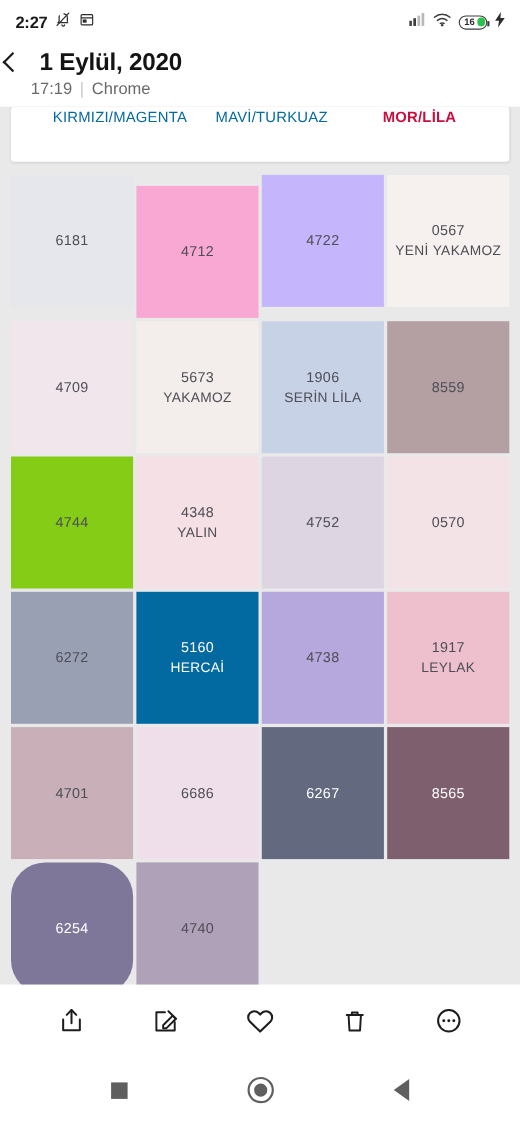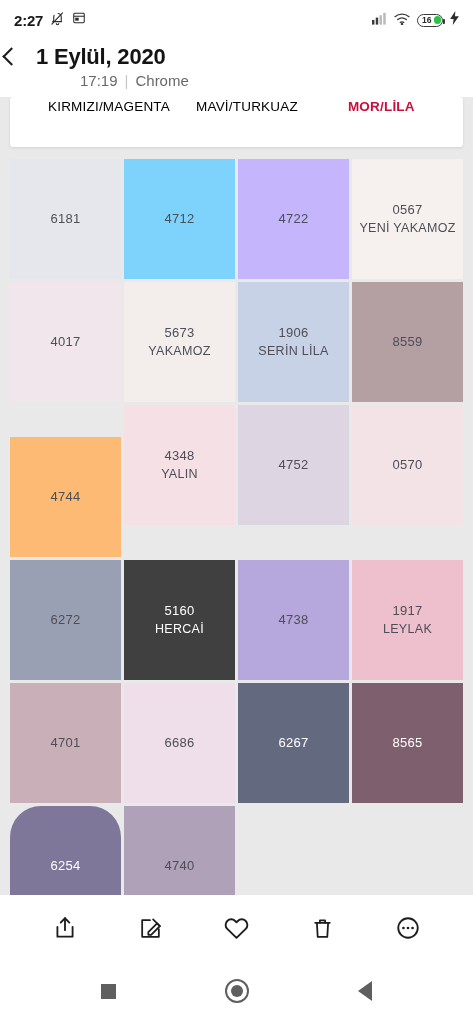--- a/index.html
+++ b/index.html
@@ -110,21 +110,21 @@
     border-bottom: 2.4px solid #1b1b1b;
     transform: rotate(45deg);
   }
   .dh-title {
     font-size: 22px;
     font-weight: bold;
     color: #141414;
     letter-spacing: -0.2px;
   }
   .dh-sub {
-    padding-left: 80px;
+    padding-left: 28px;
     margin-top: 2px;
     font-size: 15px;
     color: #68696c;
     display: flex;
     align-items: center;
     gap: 7px;
   }
   .dh-sep {
     color: #c5c6c8;
   }
@@ -146,21 +146,21 @@
     overflow: hidden;
   }
   .tab-row {
     display: flex;
     align-items: flex-start;
     padding-top: 0px;
     height: 26px;
   }
   .tab {
     font-size: 13.5px;
-    color: #000000;
+    color: #0369a1;
     letter-spacing: 0.2px;
     white-space: nowrap;
     padding-top: 2px;
   }
   .tab-1 { margin-left: 38px; }
   .tab-2 { margin-left: 26px; }
   .tab-3 { margin-left: 50px; font-weight: bold; color: #c8103f; }
 
   
   .grid {
@@ -317,61 +317,61 @@
       <span class="tab tab-1">KIRMIZI/MAGENTA</span>
       <span class="tab tab-2">MAVİ/TURKUAZ</span>
       <span class="tab tab-3">MOR/LİLA</span>
     </div>
   </div>
 
   <div class="grid" id="swatch-grid">
       <div class="swatch" style="background: rgb(230, 231, 236);">
         <span class="code">6181</span>
       </div>
-      <div class="swatch" style="background: #7dd3fc;">
+      <div class="swatch" style="background: #f9a8d4; margin-top: 10px;">
         <span class="code">4712</span>
       </div>
       <div class="swatch" style="background: #c4b5fd;">
         <span class="code">4722</span>
       </div>
       <div class="swatch" style="background: rgb(246, 241, 238);">
         <span class="code">0567</span>
         <span class="name">YENİ YAKAMOZ</span>
       </div>
       <div class="swatch" style="background: rgb(240, 230, 236);">
-        <span class="code">4017</span>
+        <span class="code">4709</span>
       </div>
       <div class="swatch" style="background: rgb(243, 238, 236);">
         <span class="code">5673</span>
         <span class="name">YAKAMOZ</span>
       </div>
       <div class="swatch" style="background: rgb(199, 210, 230);">
         <span class="code">1906</span>
         <span class="name">SERİN LİLA</span>
       </div>
       <div class="swatch" style="background: rgb(180, 159, 163);">
         <span class="code">8559</span>
       </div>
-      <div class="swatch" style="background: #fdba74; margin-top: 32px;">
+      <div class="swatch" style="background: #84cc16;">
         <span class="code">4744</span>
       </div>
       <div class="swatch" style="background: rgb(245, 224, 229);">
         <span class="code">4348</span>
         <span class="name">YALIN</span>
       </div>
       <div class="swatch" style="background: rgb(222, 213, 226);">
         <span class="code">4752</span>
       </div>
       <div class="swatch" style="background: rgb(243, 227, 230);">
         <span class="code">0570</span>
       </div>
       <div class="swatch" style="background: rgb(154, 160, 180);">
         <span class="code">6272</span>
       </div>
-      <div class="swatch light-text" style="background: #404040;">
+      <div class="swatch light-text" style="background: #0369a1;">
         <span class="code">5160</span>
         <span class="name">HERCAİ</span>
       </div>
       <div class="swatch" style="background: rgb(182, 167, 221);">
         <span class="code">4738</span>
       </div>
       <div class="swatch" style="background: rgb(238, 192, 205);">
         <span class="code">1917</span>
         <span class="name">LEYLAK</span>
       </div>

